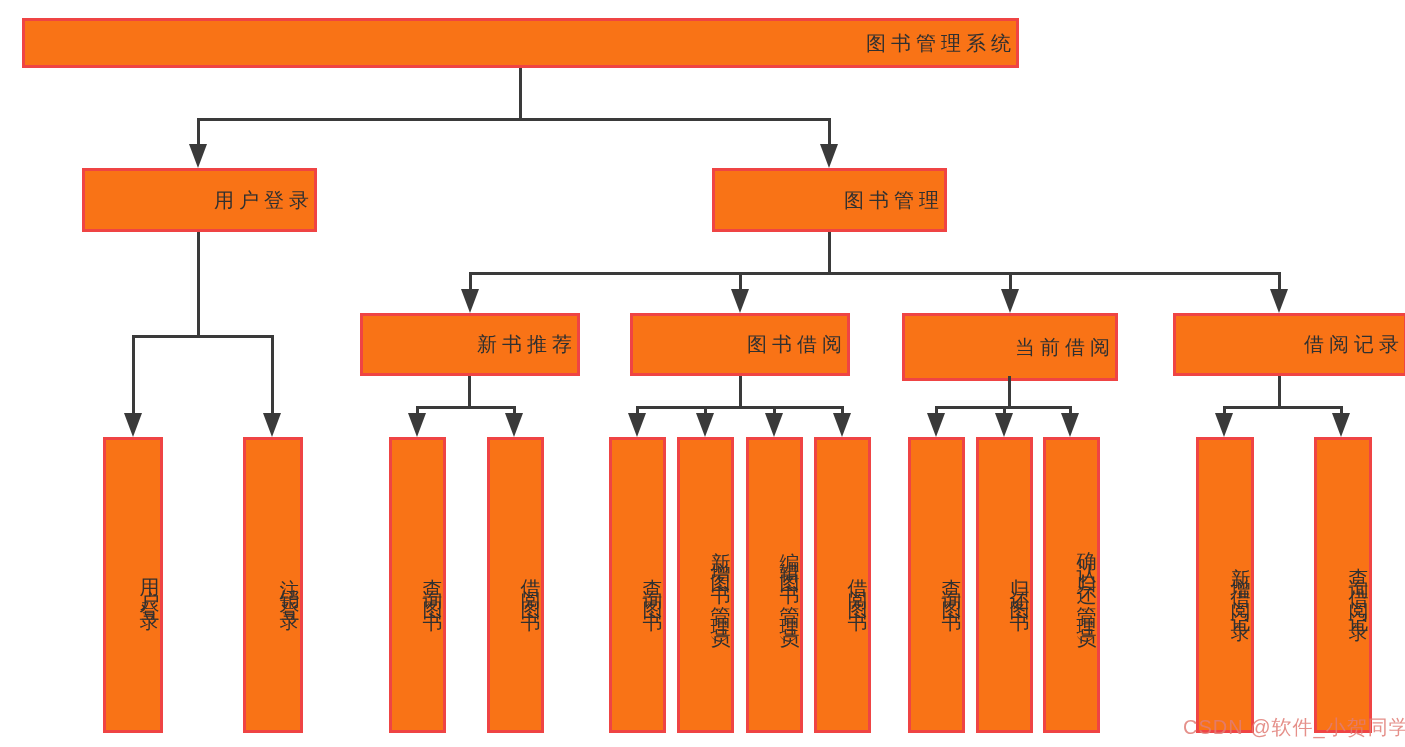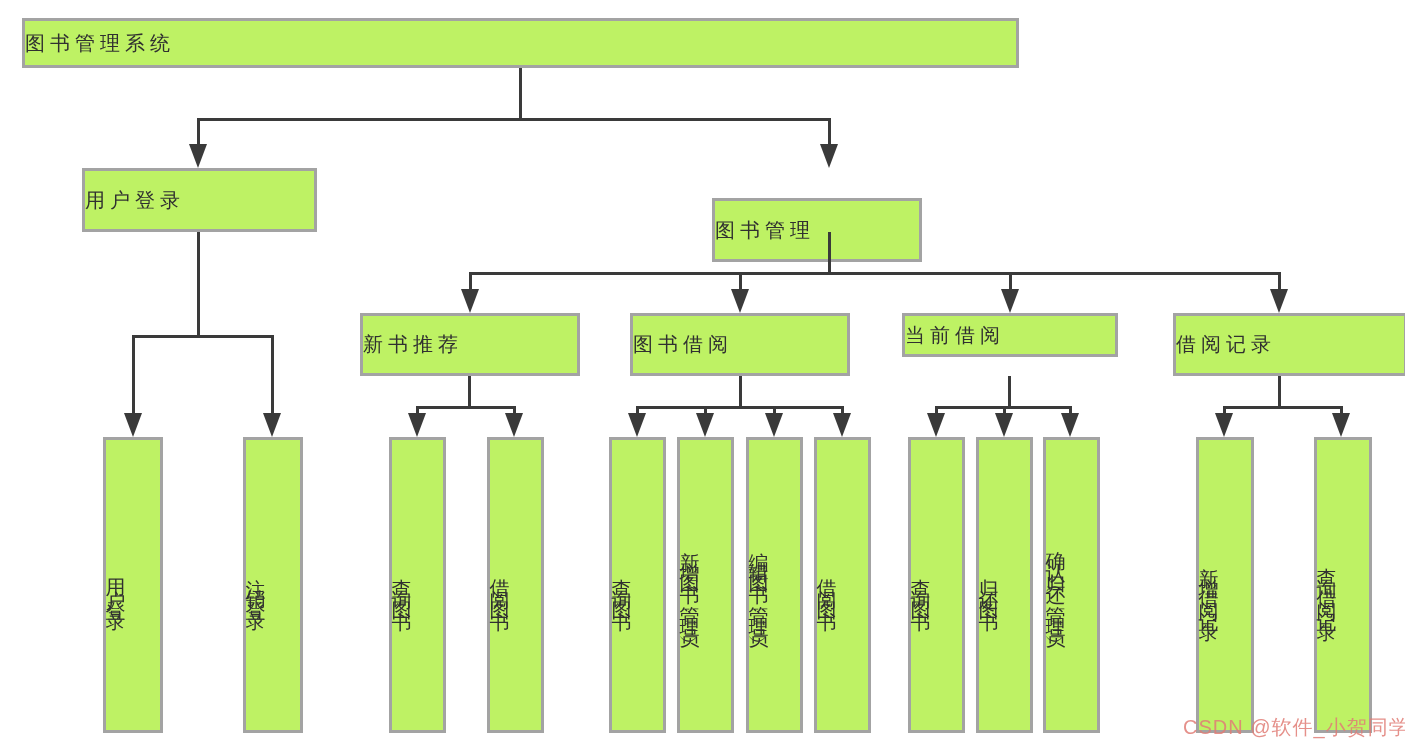--- a/index.html
+++ b/index.html
@@ -1,19 +1,19 @@
 <!DOCTYPE html>
 <html><head>
 <meta charset="utf-8">
 <style>
   html,body{margin:0;padding:0;background:#fff;}
   .canvas{position:relative;width:1405px;height:747px;background:#ffffff;
           font-family:"Liberation Sans",sans-serif;color:#303030;overflow:hidden;}
-  .box{position:absolute;box-sizing:border-box;border:3px solid #a3a3a3;background:#bef264;
-       display:flex;align-items:center;justify-content:flex-start;}
+  .box{position:absolute;box-sizing:border-box;border:3px solid #ef4444;background:#f97316;
+       display:flex;align-items:center;justify-content:flex-end;}
   .hbox span{font-size:20px;letter-spacing:5px;white-space:nowrap;}
   .leaf span{writing-mode:vertical-rl;text-orientation:mixed;font-size:20px;
              letter-spacing:11px;line-height:1;white-space:nowrap;}
   .vline{position:absolute;width:3px;background:#3a3a3a;}
   .hline{position:absolute;height:3px;background:#3a3a3a;}
   .arrow{position:absolute;width:0;height:0;
          border-left:9px solid transparent;border-right:9px solid transparent;
          border-top:24px solid #3a3a3a;}
   .watermark{position:absolute;left:1183px;top:714px;font-size:20px;letter-spacing:1px;
              color:rgba(224,125,118,0.85);white-space:nowrap;z-index:5;}
@@ -30,21 +30,21 @@
   <div class="vline" style="left:519px;top:68px;height:50px;"></div>
   <div class="hline" style="left:197px;top:118px;width:634px;"></div>
   <div class="vline" style="left:197px;top:118px;height:28px;"></div>
   <div class="arrow" style="left:189px;top:144px;"></div>
   <div class="vline" style="left:828px;top:118px;height:28px;"></div>
   <div class="arrow" style="left:820px;top:144px;"></div>
 
   <div class="box hbox" style="left:82px;top:168px;width:235px;height:64px;">
     <span>用户登录</span>
   </div>
-  <div class="box hbox" style="left:712px;top:168px;width:210px;height:64px;margin-top:30px;">
+  <div class="box hbox" style="left:712px;top:168px;width:235px;height:64px;">
     <span>图书管理</span>
   </div>
 
   <div class="vline" style="left:197px;top:232px;height:103px;"></div>
   <div class="hline" style="left:132px;top:335px;width:142px;"></div>
   <div class="vline" style="left:132px;top:335px;height:78px;"></div>
   <div class="arrow" style="left:124px;top:413px;"></div>
   <div class="vline" style="left:271px;top:335px;height:78px;"></div>
   <div class="arrow" style="left:263px;top:413px;"></div>
 
@@ -58,21 +58,21 @@
   <div class="arrow" style="left:1001px;top:289px;"></div>
   <div class="vline" style="left:1278px;top:272px;height:17px;"></div>
   <div class="arrow" style="left:1270px;top:289px;"></div>
 
   <div class="box hbox" style="left:630px;top:313px;width:220px;height:63px;">
     <span>图书借阅</span>
   </div>
   <div class="box hbox" style="left:360px;top:313px;width:220px;height:63px;">
     <span>新书推荐</span>
   </div>
-  <div class="box hbox" style="left:902px;top:313px;width:216px;height:44px;">
+  <div class="box hbox" style="left:902px;top:313px;width:216px;height:68px;">
     <span>当前借阅</span>
   </div>
   <div class="box hbox" style="left:1173px;top:313px;width:234px;height:63px;">
     <span>借阅记录</span>
   </div>
 
   <div class="vline" style="left:468px;top:376px;height:30px;"></div>
   <div class="hline" style="left:416px;top:406px;width:100px;"></div>
   <div class="vline" style="left:416px;top:406px;height:7px;"></div>
   <div class="arrow" style="left:408px;top:413px;"></div>

